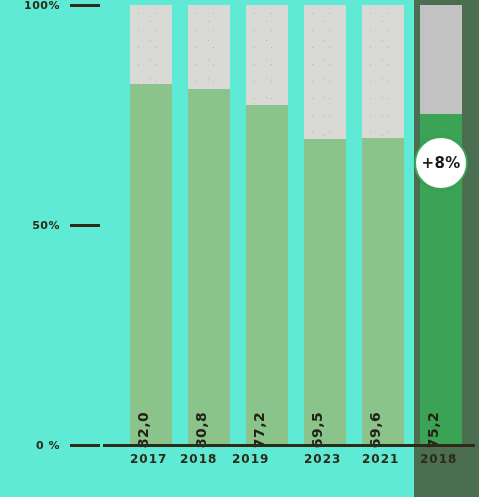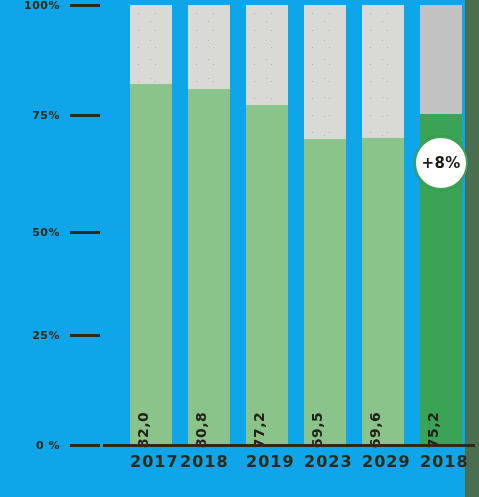--- a/index.html
+++ b/index.html
@@ -6,23 +6,23 @@
   html, body {
     margin: 0; padding: 0;
     width: 479px; height: 497px;
     overflow: hidden;
     font-family: "DejaVu Sans", "Liberation Sans", sans-serif;
   }
   body { background: #4b6e50; }
 
   #chart-root {
     position: relative;
-    width: 465px;
+    width: 414px;
     height: 497px;
-    background: #0ea5e9;
+    background: #5eead4;
   }
 
   
   .y-tick {
     position: absolute;
     left: 0;
     height: 16px;
     display: flex;
     align-items: center;
     justify-content: flex-end;
@@ -122,46 +122,38 @@
     font-size: 15px;
     font-weight: 700;
     color: #1d1b16;
     letter-spacing: 0.3px;
   }
 
   
   .x-label {
     position: absolute;
     top: 452px;
-    text-align: center;
-    font-size: 16px;
+    text-align: left;
+    font-size: 12px;
     font-weight: 700;
     color: #2e2a18;
     letter-spacing: 1px;
   }
 </style>
 </head>
 <body>
 
 <div id="chart-root">
 
   <div class="y-tick" style="top:-3px;">
     <span class="y-tick-label">100%</span>
     <span class="y-tick-dash"></span>
   </div>
-  <div class="y-tick" style="top:107px;">
-    <span class="y-tick-label">75%</span>
-    <span class="y-tick-dash"></span>
-  </div>
-  <div class="y-tick" style="top:217px;margin-top:7px;">
+  <div class="y-tick" style="top:217px;">
     <span class="y-tick-label">50%</span>
-    <span class="y-tick-dash"></span>
-  </div>
-  <div class="y-tick" style="top:327px;">
-    <span class="y-tick-label">25%</span>
     <span class="y-tick-dash"></span>
   </div>
   <div class="y-tick" style="top:437px;">
     <span class="y-tick-label">0 %</span>
     <span class="y-tick-dash"></span>
   </div>
 
   <div class="plot">
 
     <div class="bar-slot" style="left:27px; width:42px;">
@@ -209,18 +201,18 @@
     <div class="badge" style="left:311px; top:131px;">
       <span class="badge-text">+8%</span>
     </div>
 
   </div>
 
   <div class="baseline" style="top:444px;"></div>
 
   <div class="x-label" style="left:130px; width:42px;">2017</div>
   <div class="x-label" style="left:180px; width:42px;">2018</div>
-  <div class="x-label" style="left:246px; width:42px;">2019</div>
+  <div class="x-label" style="left:232px; width:42px;">2019</div>
   <div class="x-label" style="left:304px; width:42px;">2023</div>
-  <div class="x-label" style="left:362px; width:42px;">2029</div>
+  <div class="x-label" style="left:362px; width:42px;">2021</div>
   <div class="x-label" style="left:420px; width:42px;">2018</div>
 
 </div>
 
 </body></html>

